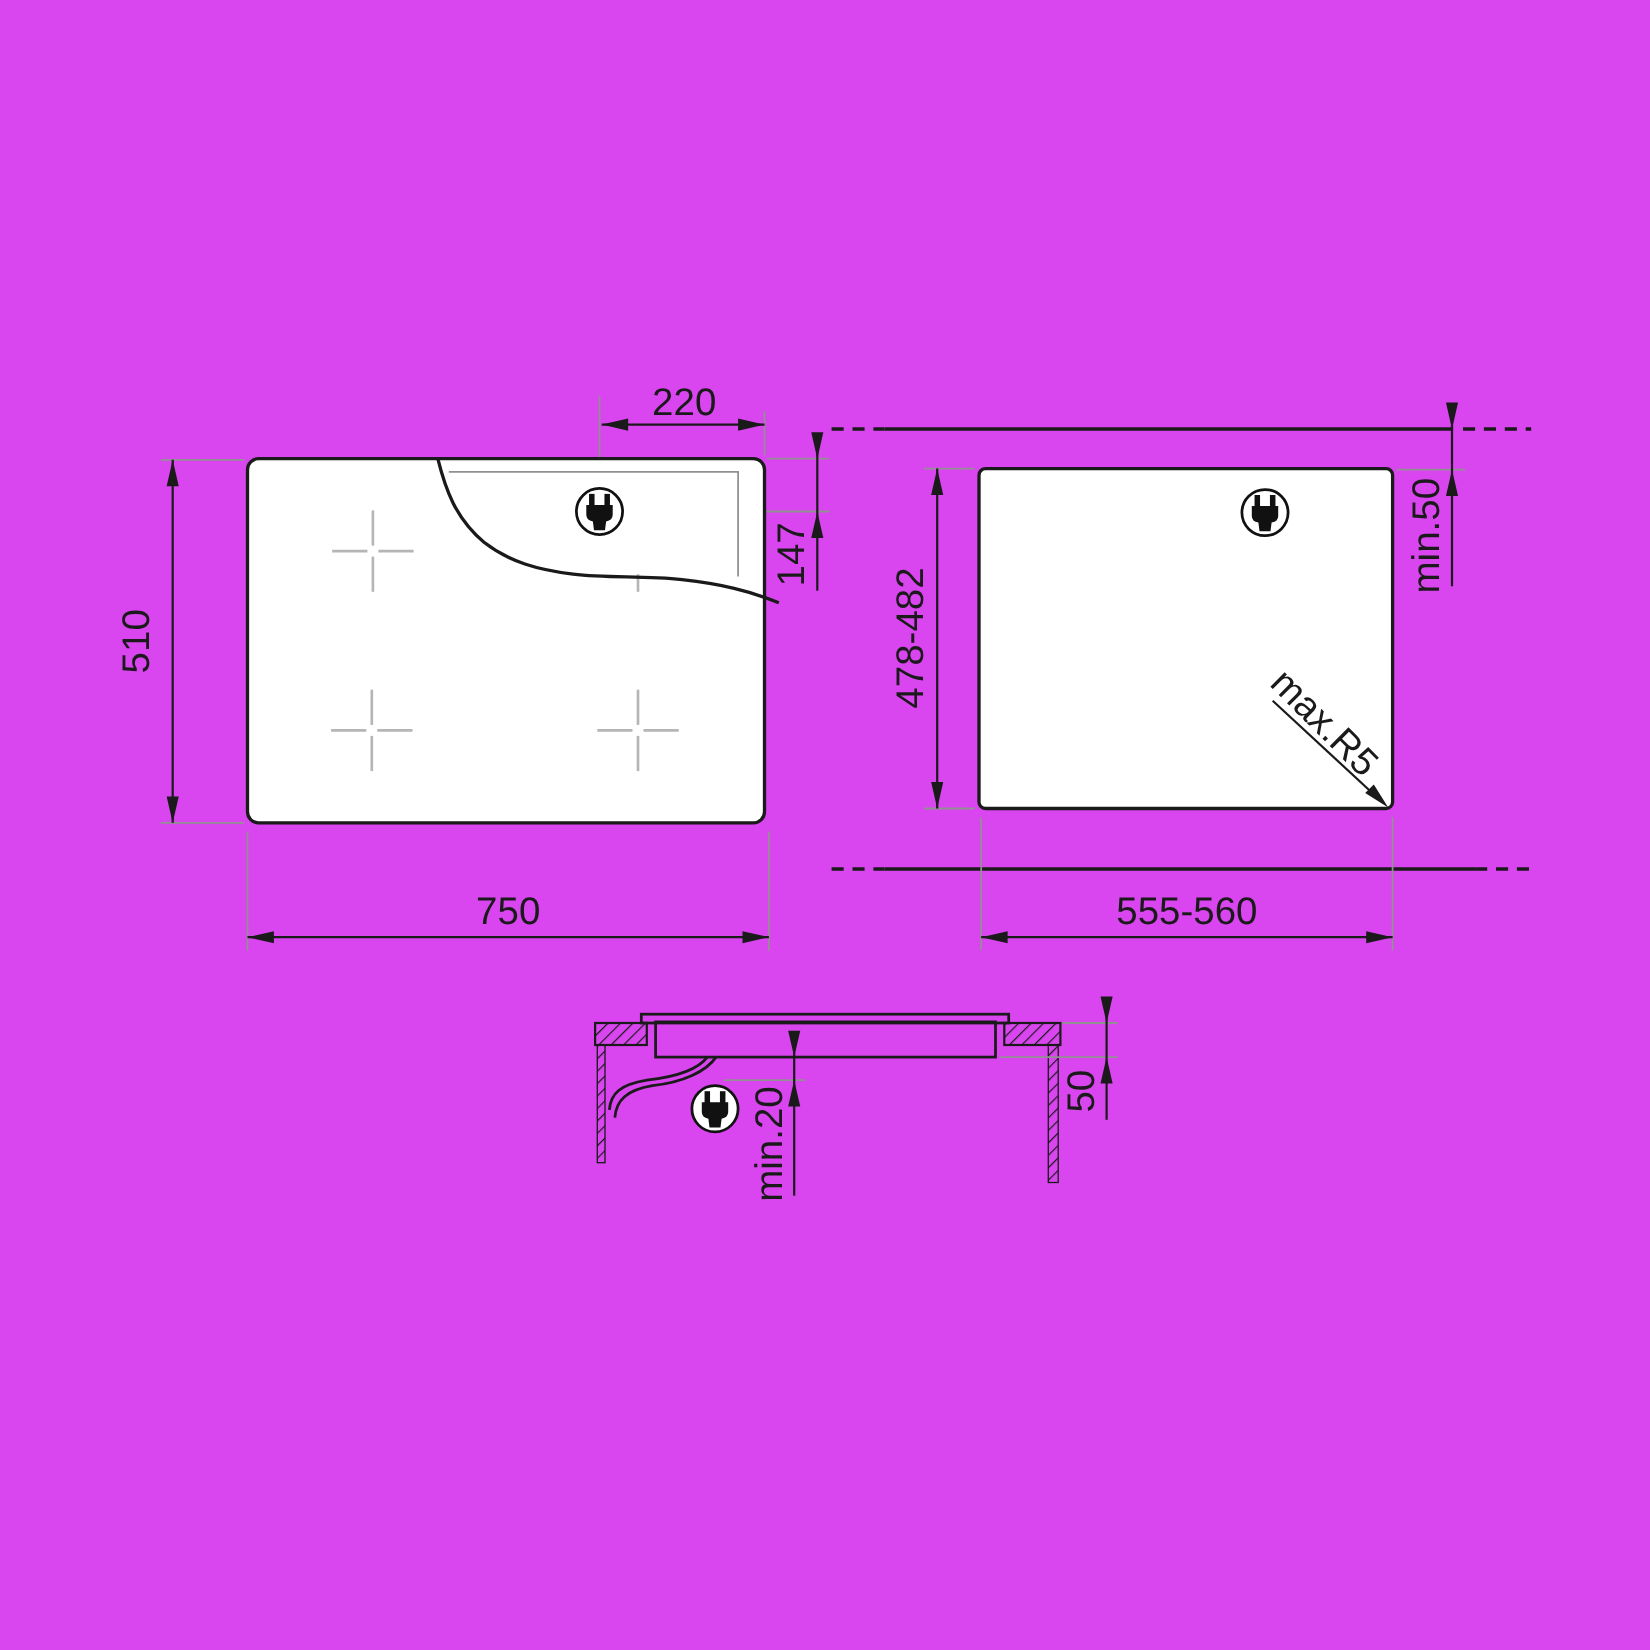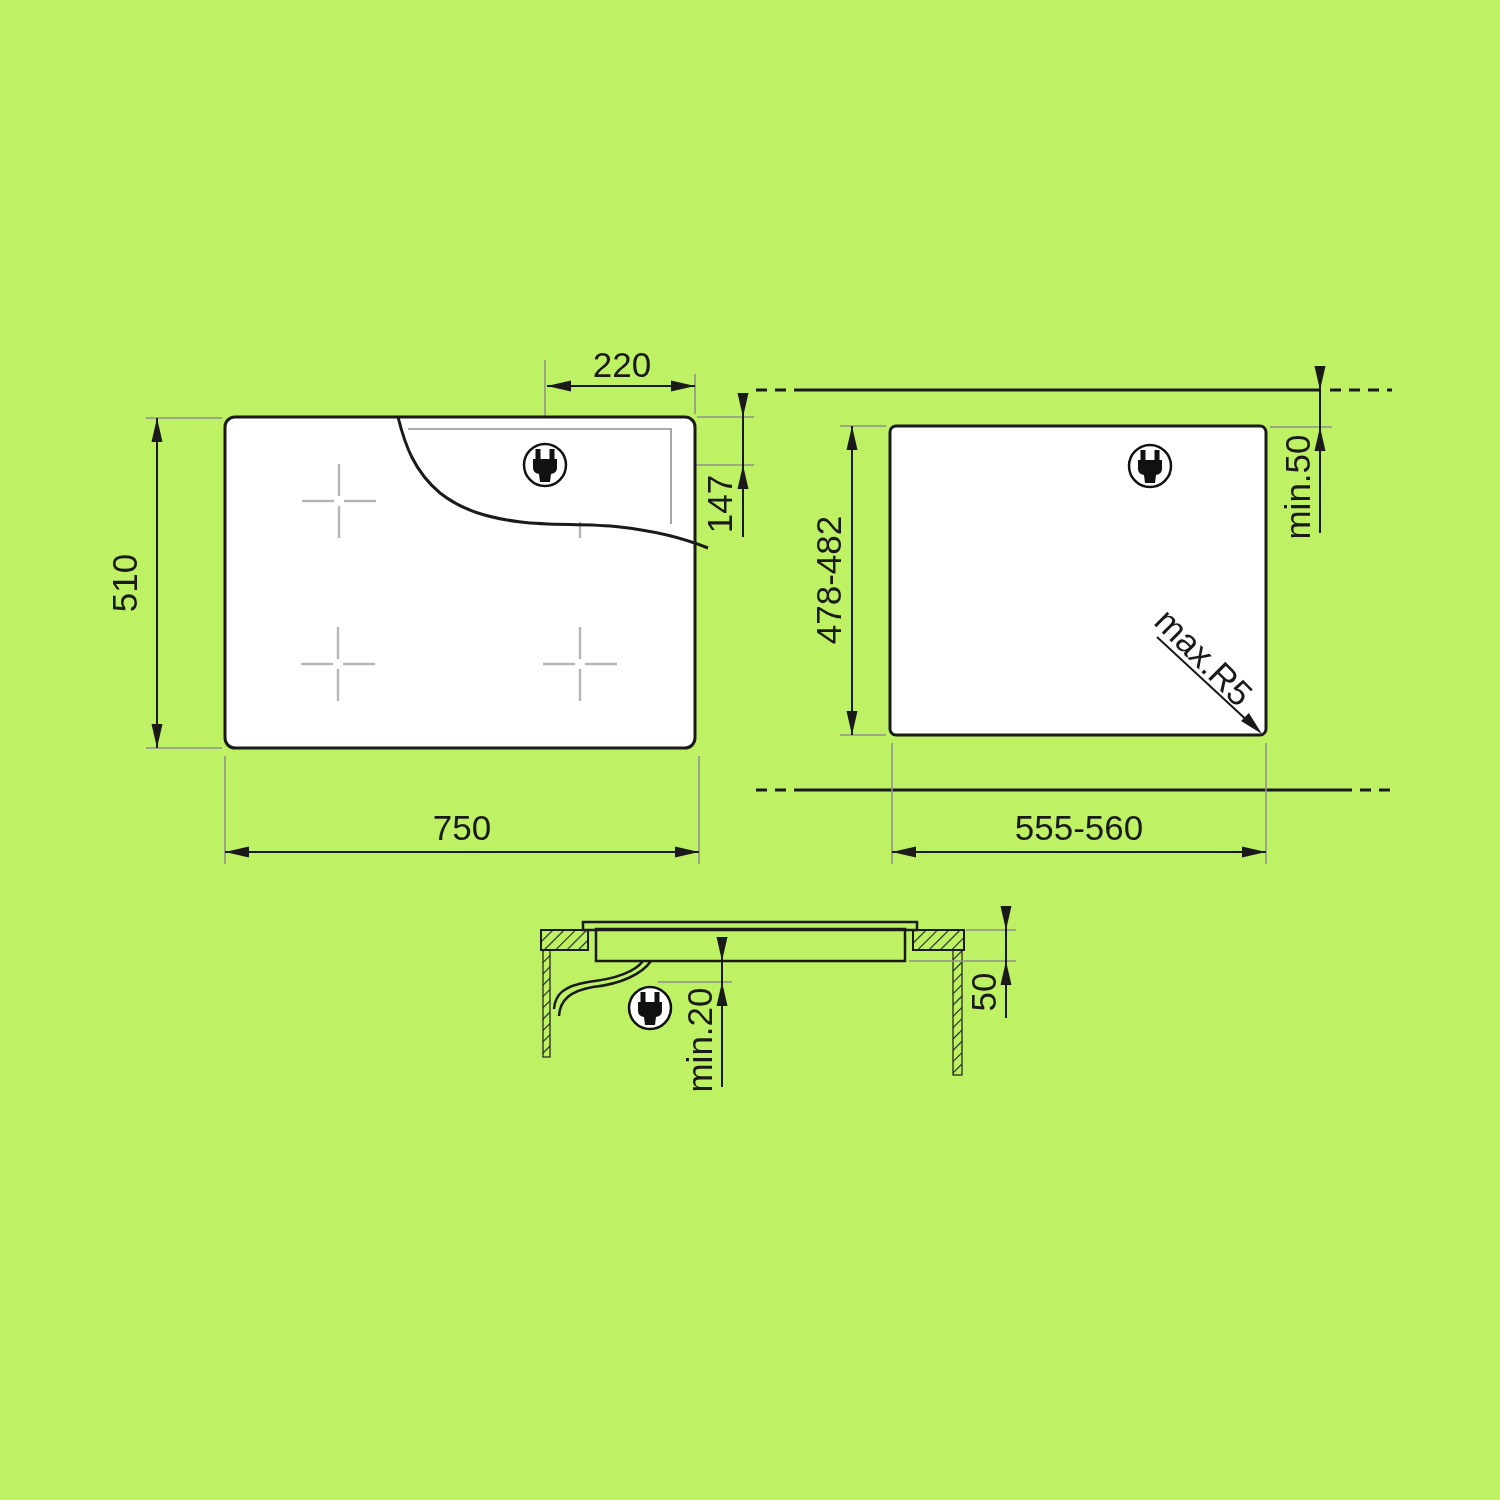--- a/index.html
+++ b/index.html
@@ -1,16 +1,16 @@
 <!DOCTYPE html>
 <html><head>
 <meta charset="utf-8">
 <style>
   html,body{margin:0;padding:0;background:#ffffff;}
-  .stage{width:1500px;height:1500px;background:#bef264;position:relative;font-family:"Liberation Sans",sans-serif;}
+  .stage{width:1500px;height:1500px;background:#d946ef;position:relative;font-family:"Liberation Sans",sans-serif;}
   svg{display:block;}
   .outline{fill:#ffffff;stroke:#1a1a1a;stroke-width:3;}
   .thick{stroke:#1a1a1a;stroke-width:3;fill:none;}
   .med{stroke:#1a1a1a;stroke-width:2.5;fill:none;}
   .dim{stroke:#1a1a1a;stroke-width:2;fill:none;}
   .ext{stroke:#919191;stroke-width:1.6;fill:none;}
   .cross{stroke:#b5b5b5;stroke-width:2.4;fill:none;}
   .arrow{fill:#1a1a1a;stroke:none;}
   .dashed{stroke:#1a1a1a;stroke-width:3;fill:none;stroke-dasharray:11 8;}
   text{font-family:"Liberation Sans",sans-serif;font-size:35px;fill:#1a1a1a;}

